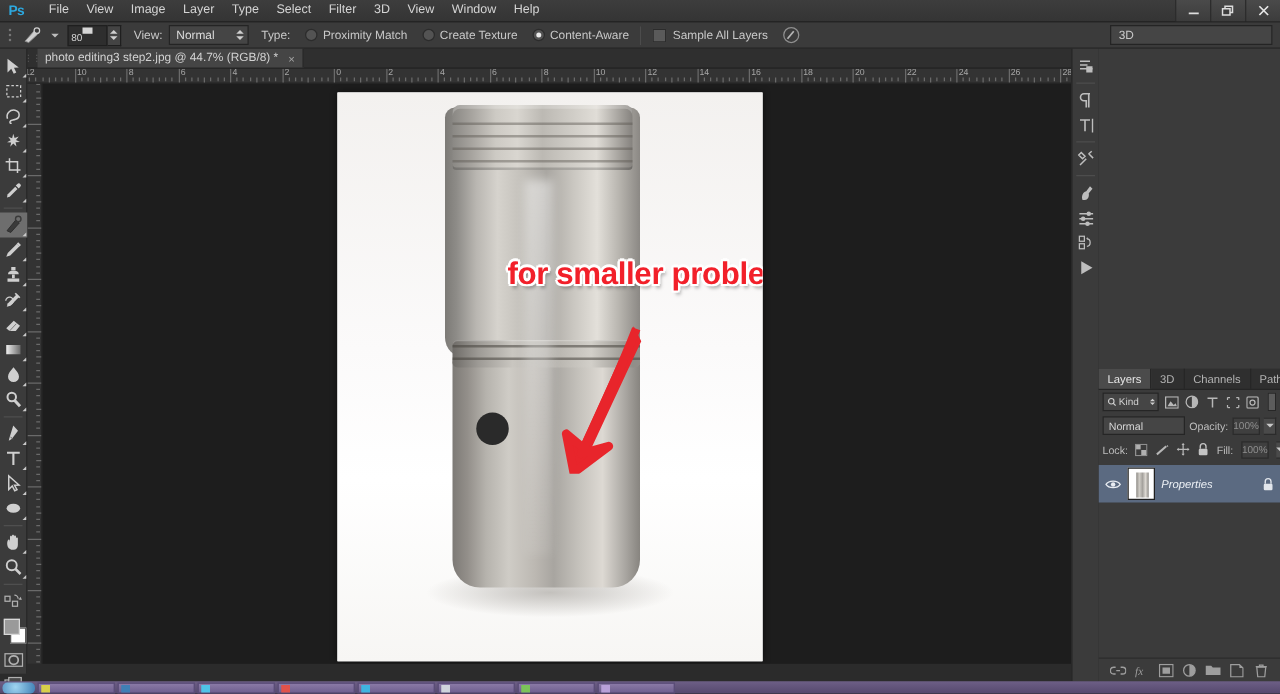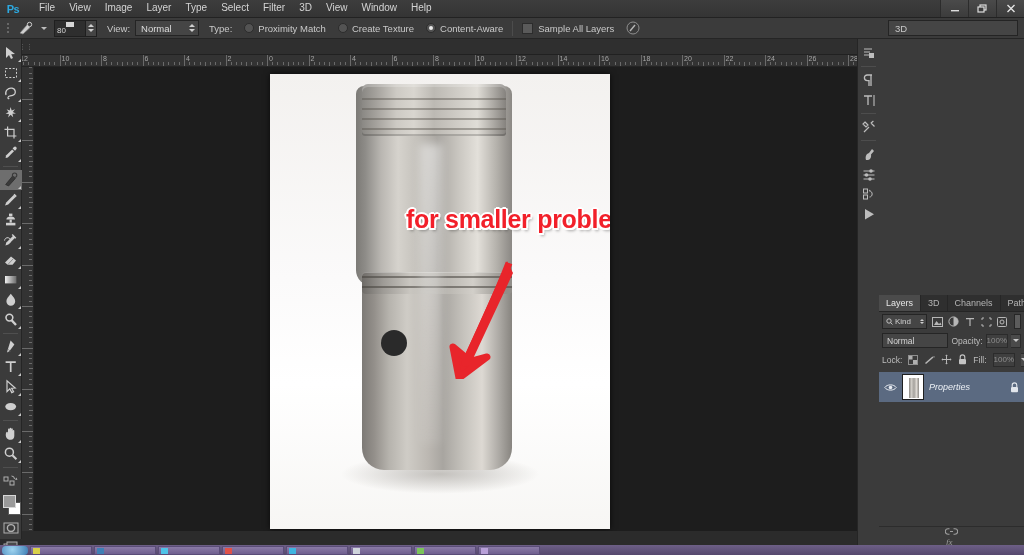--- a/index.html
+++ b/index.html
@@ -276,21 +276,21 @@
   .eye { width: 14px; display: flex; align-items: center; justify-content: center; }
   .thumb { width: 22px; height: 26px; background: #fff; border: 1px solid #1f1f1f; position: relative; overflow: hidden; }
   .thumb .mini-jar {
     position: absolute; left: 6px; top: 3px; width: 10px; height: 20px;
     background: linear-gradient(90deg,#8d8a85,#cfccc6,#a5a29d,#ddd9d3,#8d8a85);
   }
   .layer-name { font-size: 9px; color: #ecf0f5; font-style: italic; flex: 1; }
   .lock-icon { width: 12px; display: flex; align-items: center; justify-content: center; }
   .lp-bottom {
     position: absolute; left: 0; bottom: 0; width: 145px; height: 19px; background: #3b3b3b;
-    border-top: 1px solid #2c2c2c; display: flex; align-items: center; justify-content: space-around; padding: 0 6px; flex-direction: column;
+    border-top: 1px solid #2c2c2c; display: flex; align-items: center; justify-content: space-around; padding: 0 6px;
   }
   .lpb { width: 15px; height: 15px; display: flex; align-items: center; justify-content: center; }
 
   
   .taskbar {
     position: absolute; left: 0; bottom: 0; width: 1024px; height: 10px;
     background: linear-gradient(180deg,#6d5f86,#55486d);
     display: flex; align-items: center; gap: 2px; padding-left: 2px;
   }
   .tb-start { width: 26px; height: 9px; border-radius: 4px; background: radial-gradient(circle at 40% 40%, #9fd4f0, #3f7fb5); }
@@ -398,20 +398,24 @@
     <div class="ob-right">
       <div class="workspace">
         <span>3D</span>
         <span class="arrows"><span class="u"></span><span class="d"></span></span>
       </div>
     </div>
   </div>
 
   <div class="tabstrip">
     <div class="tabgrip">⋮⋮</div>
+    <div class="doctab">
+      <span>photo editing3 step2.jpg @ 44.7% (RGB/8) *</span>
+      <span class="tab-close">×</span>
+    </div>
   </div>
 
   <div class="toolbar" id="toolbar">
       <div class="tool">
         <svg width="16" height="16" viewBox="0 0 16 16">
           <path d="M3 2 L3 13 L6 10 L8 14 L10 13 L8.2 9.2 L12 9 Z" fill="#cfcfcf"></path>
         </svg>
         <span class="tri"></span>
       </div>
       <div class="tool">

